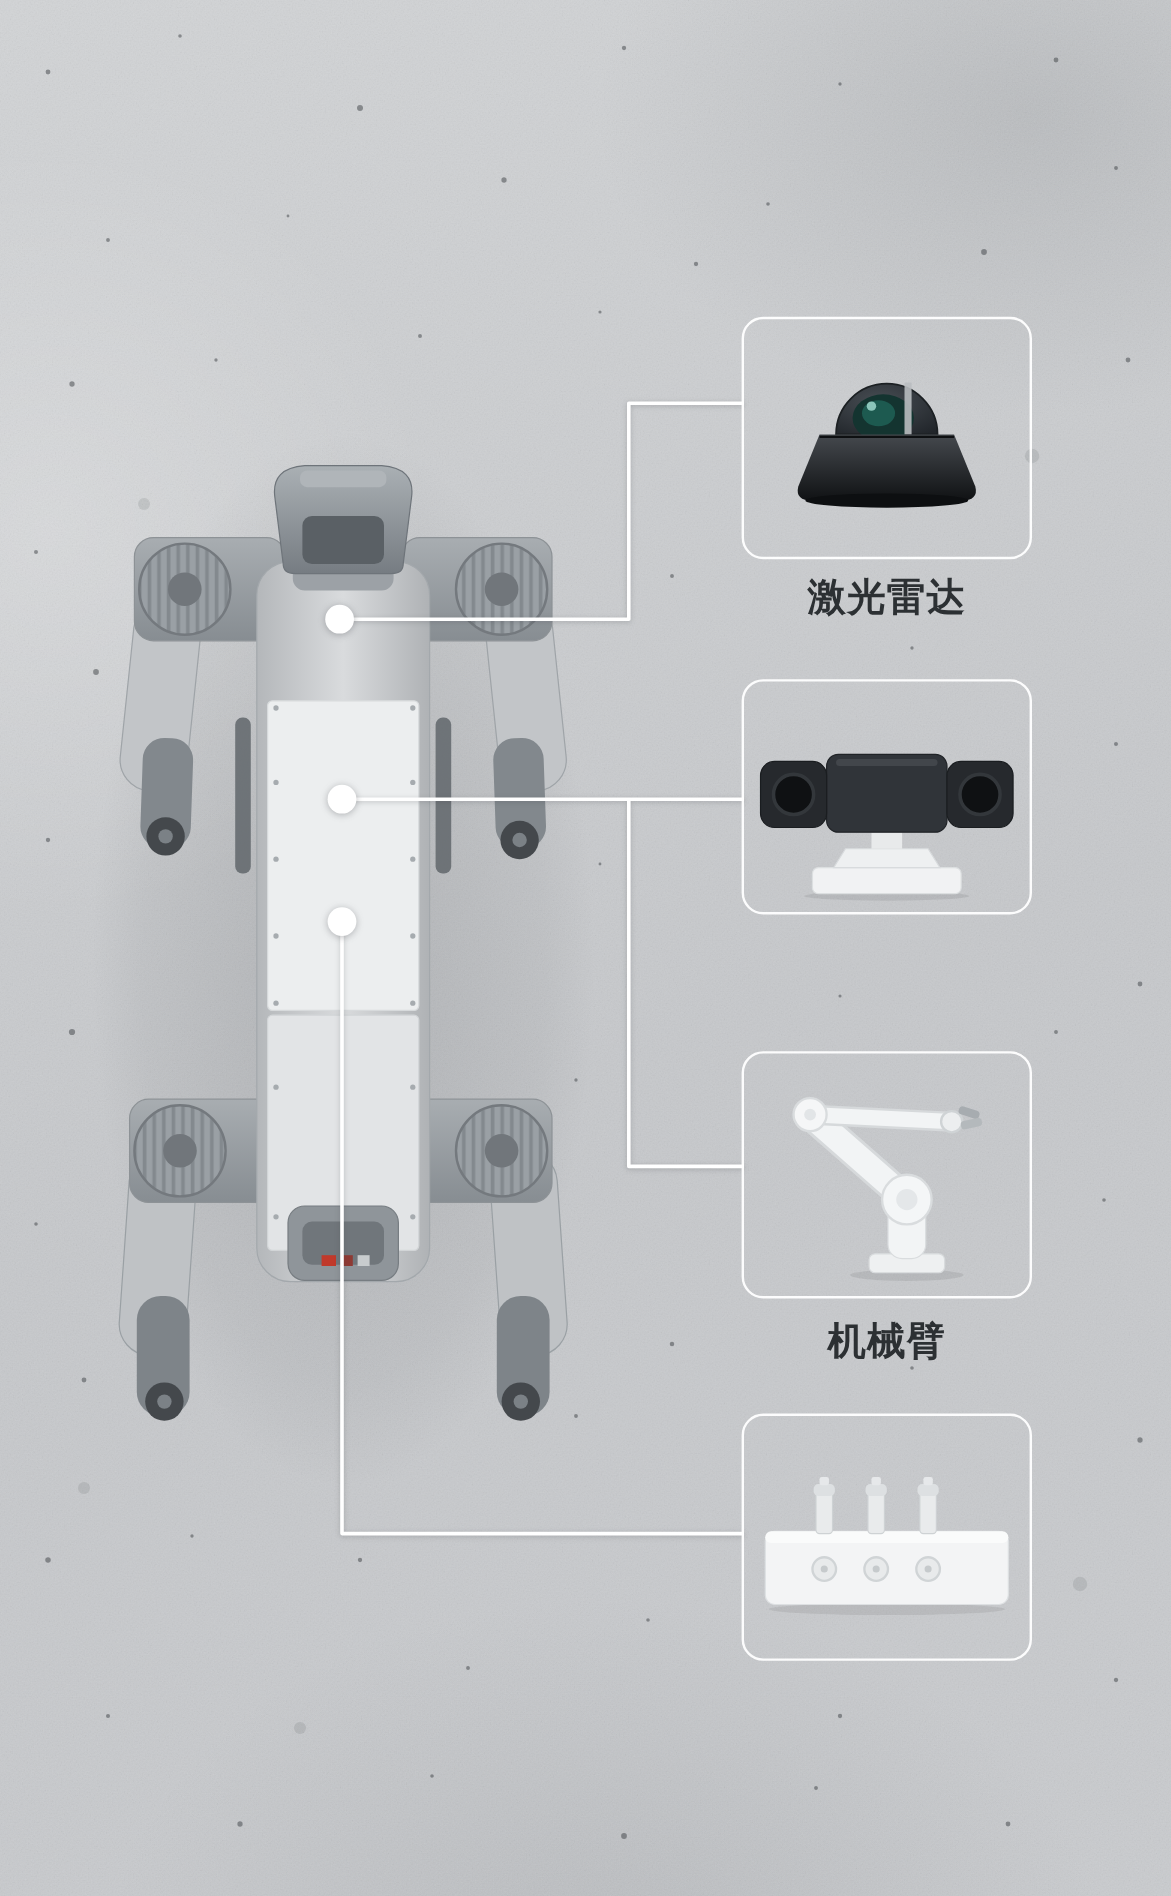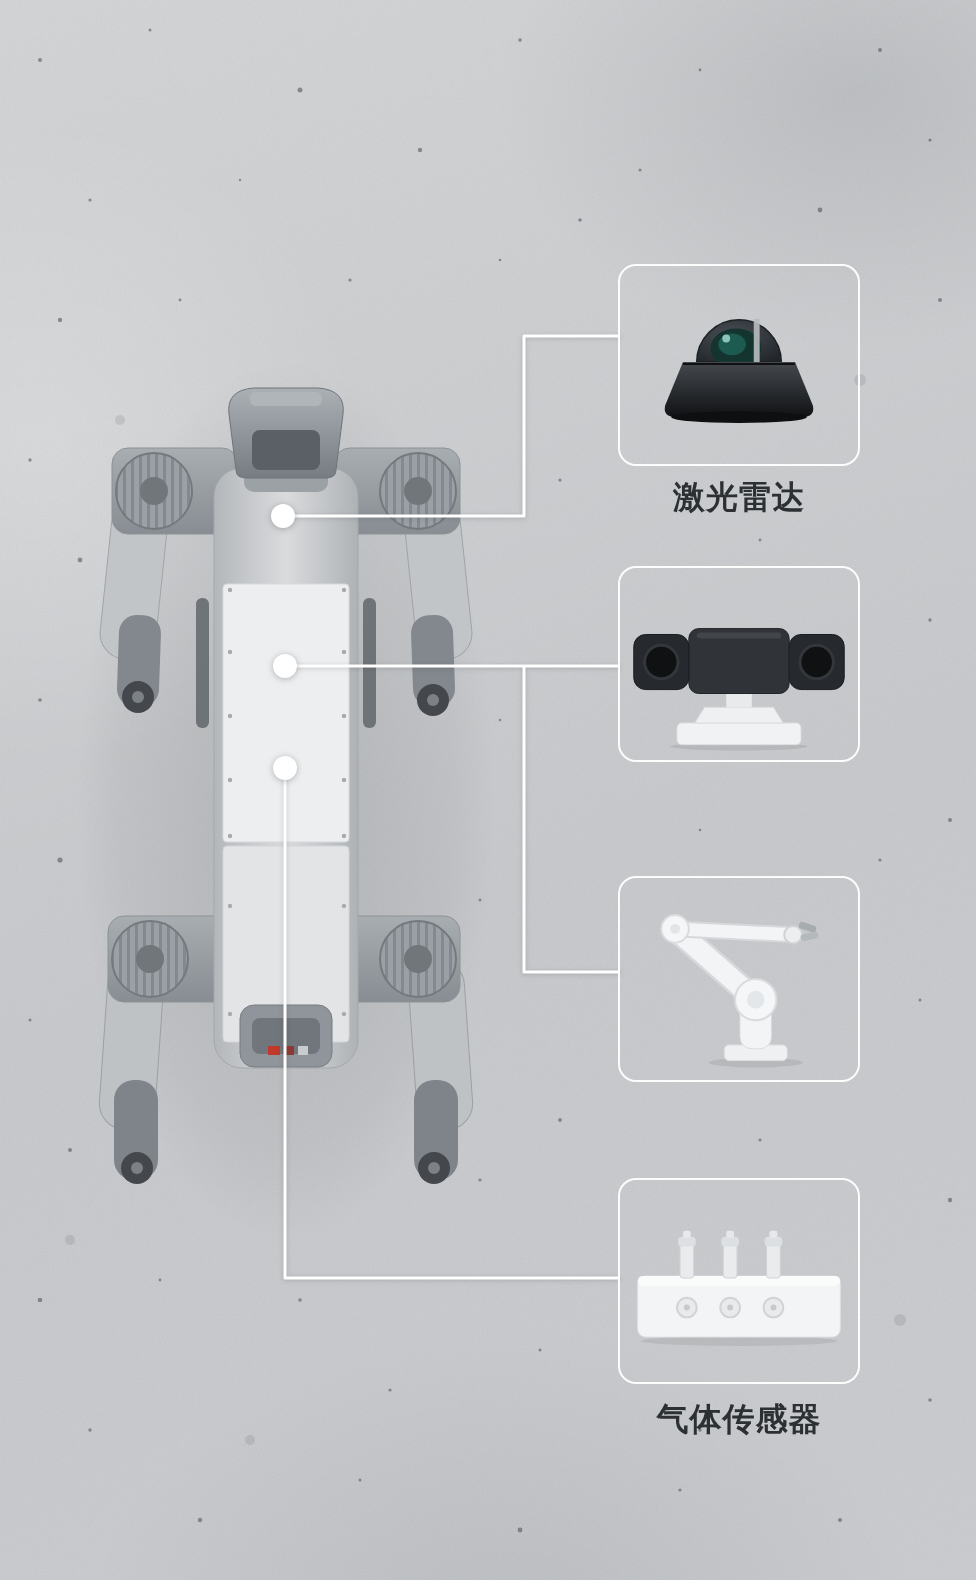--- a/index.html
+++ b/index.html
@@ -287,20 +287,21 @@
       <line x1="56" y1="52" x2="176" y2="58" stroke="#f2f4f5" stroke-width="13" stroke-linecap="round"></line>
       <circle cx="138" cy="124" r="21" fill="#f4f6f7" stroke="#d9dcde" stroke-width="2"></circle>
       <circle cx="138" cy="124" r="9" fill="#e4e7e9"></circle>
       <circle cx="56" cy="52" r="14" fill="#f5f6f7" stroke="#d9dcde" stroke-width="2"></circle>
       <circle cx="56" cy="52" r="5" fill="#e2e5e7"></circle>
       <circle cx="176" cy="58" r="9" fill="#eceeef" stroke="#cfd3d5" stroke-width="2"></circle>
       <rect x="182" y="44" width="18" height="7" rx="3" fill="#a7acb0" transform="rotate(18 182 48)"></rect>
       <rect x="184" y="58" width="18" height="7" rx="3" fill="#b4b9bc" transform="rotate(-12 184 62)"></rect>
     </svg>
   </div>
+  <div class="callout-label" style="left:618px;top:1096px;">机械臂</div>
 
   <div class="callout-box" style="left:618px;top:1178px;width:242px;height:206px;">
     <svg width="242" height="206" viewBox="0 0 242 206">
       <ellipse cx="121" cy="164" rx="100" ry="5" fill="#000000" opacity="0.07"></ellipse>
       <rect x="18" y="98" width="206" height="62" rx="8" fill="#f3f4f5" stroke="#dde0e2"></rect>
       <rect x="18" y="98" width="206" height="10" rx="5" fill="#fafbfb"></rect>
       <g>
         <rect x="61" y="64" width="14" height="36" rx="3" fill="#e9ebec" stroke="#ced2d4"></rect>
         <rect x="59" y="58" width="18" height="10" rx="4" fill="#dde0e2"></rect>
         <rect x="64" y="52" width="8" height="7" rx="2" fill="#e6e8ea"></rect>
@@ -314,15 +315,14 @@
       <g>
         <circle cx="68" cy="130" r="10" fill="#e8eaeb" stroke="#d0d4d6" stroke-width="2"></circle>
         <circle cx="112" cy="130" r="10" fill="#e8eaeb" stroke="#d0d4d6" stroke-width="2"></circle>
         <circle cx="156" cy="130" r="10" fill="#e8eaeb" stroke="#d0d4d6" stroke-width="2"></circle>
         <circle cx="68" cy="130" r="3" fill="#c6cacc"></circle>
         <circle cx="112" cy="130" r="3" fill="#c6cacc"></circle>
         <circle cx="156" cy="130" r="3" fill="#c6cacc"></circle>
       </g>
     </svg>
   </div>
-  <div class="callout-label" style="left:618px;top:1398px;">气体传感器</div>
 
 </div>
 
 </body></html>

